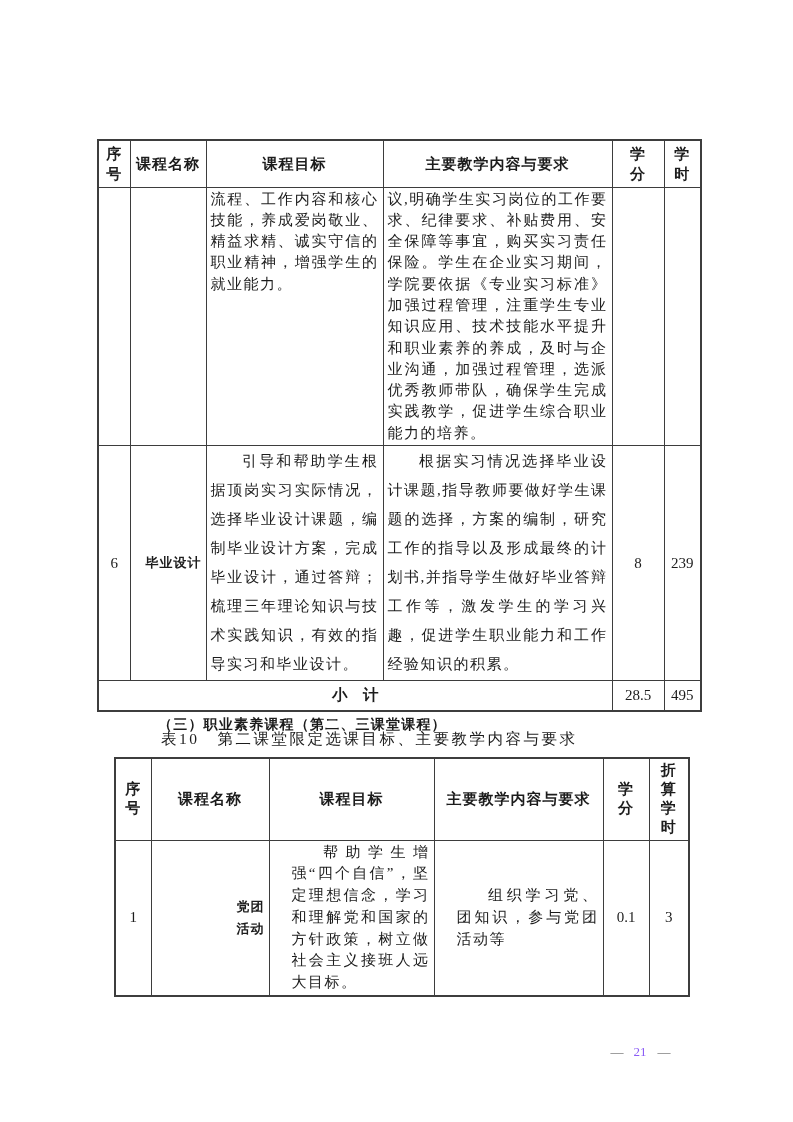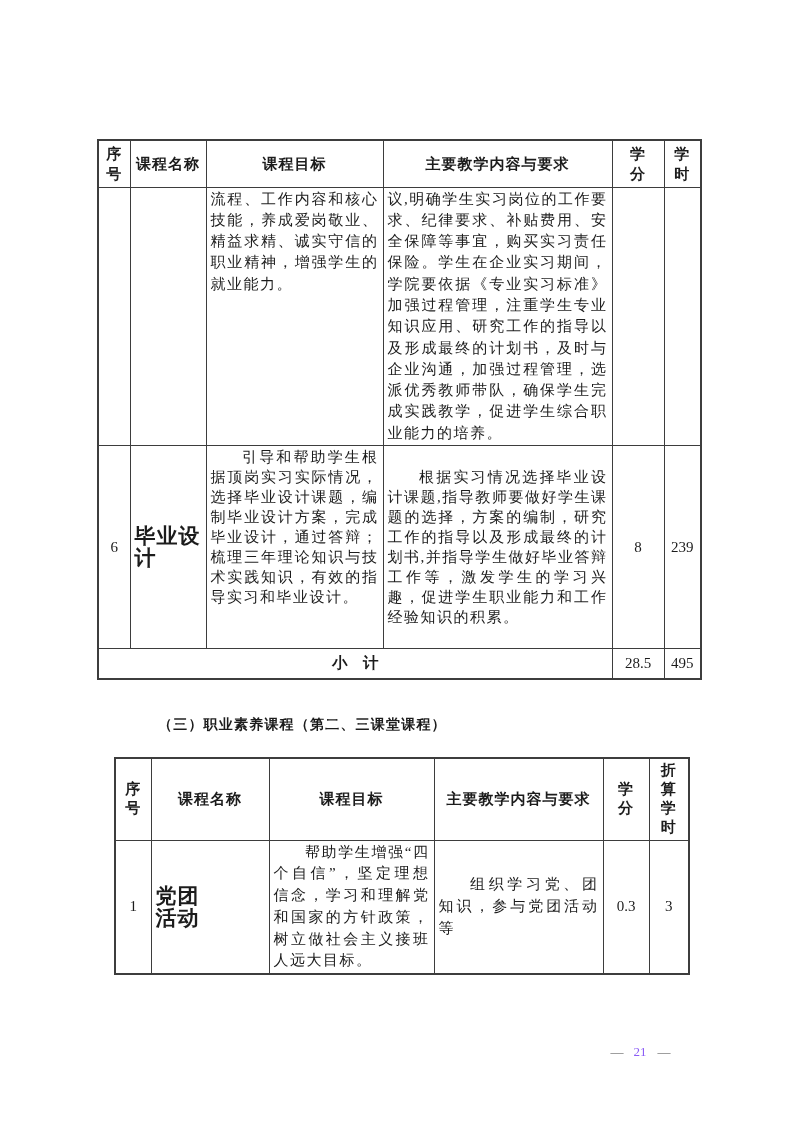--- a/index.html
+++ b/index.html
@@ -19,34 +19,34 @@
   }
   
   td.hd{
     font-weight:bold;text-align:center;vertical-align:middle;
     white-space:pre-line;font-size:15px;line-height:20px;letter-spacing:1px;
   }
   .t2 td.hd{line-height:19px;}
   
   td.num{text-align:center;vertical-align:middle;font-size:15px;}
   td.name{
-    text-align:left;vertical-align:middle;font-weight:bold;
-    font-size:21px;white-space:pre-line;line-height:22px;letter-spacing:1px;
+    text-align:right;vertical-align:middle;font-weight:bold;
+    font-size:13px;white-space:pre-line;line-height:22px;letter-spacing:1px;
   }
   
   td.txt{
     font-size:15px;text-align:justify;text-justify:inter-character;
     letter-spacing:1.5px;
   }
   td.top{vertical-align:top;margin-top:13px;}
   td.mid{vertical-align:middle;font-family:Liberation Serif, serif;}
   .ind{text-indent:2.1em;}
   .t1 tr.row-cont td.txt{line-height:21.3px;}
-  .t1 tr.row-6 td.txt{line-height:20px;}
-  .t2 tr.row-1 td.txt{line-height:21.8px;}
+  .t1 tr.row-6 td.txt{line-height:29px;}
+  .t2 tr.row-1 td.txt{line-height:21.8px;padding-left:22px;}
   td.sub{
     text-align:center;vertical-align:middle;font-weight:bold;
     font-size:15.5px;
     margin-top:20px;
   }
   .heading{
     position:absolute;left:158px;top:716px;
     font-size:14px;font-weight:bold;letter-spacing:1.2px;
   }
   .caption{
@@ -85,21 +85,21 @@
         <td class="hd">主要教学内容与要求</td>
         <td class="hd">学
 分</td>
         <td class="hd">学
 时</td>
       </tr>
       <tr class="row-cont" style="height:235px">
         <td class="num"></td>
         <td class="name"></td>
         <td class="txt top">流程、工作内容和核心技能，养成爱岗敬业、精益求精、诚实守信的职业精神，增强学生的就业能力。</td>
-        <td class="txt top">议,明确学生实习岗位的工作要求、纪律要求、补贴费用、安全保障等事宜，购买实习责任保险。学生在企业实习期间，学院要依据《专业实习标准》加强过程管理，注重学生专业知识应用、研究工作的指导以及形成最终的计划书，及时与企业沟通，加强过程管理，选派优秀教师带队，确保学生完成实践教学，促进学生综合职业能力的培养。</td>
+        <td class="txt top">议,明确学生实习岗位的工作要求、纪律要求、补贴费用、安全保障等事宜，购买实习责任保险。学生在企业实习期间，学院要依据《专业实习标准》加强过程管理，注重学生专业知识应用、技术技能水平提升和职业素养的养成，及时与企业沟通，加强过程管理，选派优秀教师带队，确保学生完成实践教学，促进学生综合职业能力的培养。</td>
         <td class="num"></td>
         <td class="num"></td>
       </tr>
       <tr class="row-6" style="height:203px">
         <td class="num">6</td>
         <td class="name">毕业设计</td>
         <td class="txt top ind">引导和帮助学生根据顶岗实习实际情况，选择毕业设计课题，编制毕业设计方案，完成毕业设计，通过答辩；梳理三年理论知识与技术实践知识，有效的指导实习和毕业设计。</td>
         <td class="txt mid ind">根据实习情况选择毕业设计课题,指导教师要做好学生课题的选择，方案的编制，研究工作的指导以及形成最终的计划书,并指导学生做好毕业答辩工作等，激发学生的学习兴趣，促进学生职业能力和工作经验知识的积累。</td>
         <td class="num">8</td>
         <td class="num">239</td>
@@ -107,20 +107,21 @@
       <tr style="height:30px">
         <td class="sub" colspan="4">小　计</td>
         <td class="num">28.5</td>
         <td class="num">495</td>
       </tr>
     </tbody>
   </table>
 
   <div class="heading">（三）职业素养课程（第二、三课堂课程）</div>
 
+  <div class="caption">表10　第二课堂限定选课目标、主要教学内容与要求</div>
 
   <table class="doc t2" style="left:114px;top:757px;width:574px;">
     <colgroup>
       <col style="width:36px">
         <col style="width:118px">
         <col style="width:165px">
       <col style="width:169px">
         <col style="width:46px">
         <col style="width:40px">
     </colgroup>
@@ -137,21 +138,21 @@
 算
 学
 时</td>
       </tr>
       <tr class="row-1" style="height:131px">
         <td class="num">1</td>
         <td class="name">党团
 活动</td>
         <td class="txt top ind">帮助学生增强“四个自信”，坚定理想信念，学习和理解党和国家的方针政策，树立做社会主义接班人远大目标。</td>
         <td class="txt mid ind">组织学习党、团知识，参与党团活动等</td>
-        <td class="num">0.3</td>
+        <td class="num">0.1</td>
         <td class="num">3</td>
       </tr>
     </tbody>
   </table>
 
   <div class="footer">
     <span class="dash">—</span>
     <span class="num-label">21</span>
     <span class="dash">—</span>
   </div>

